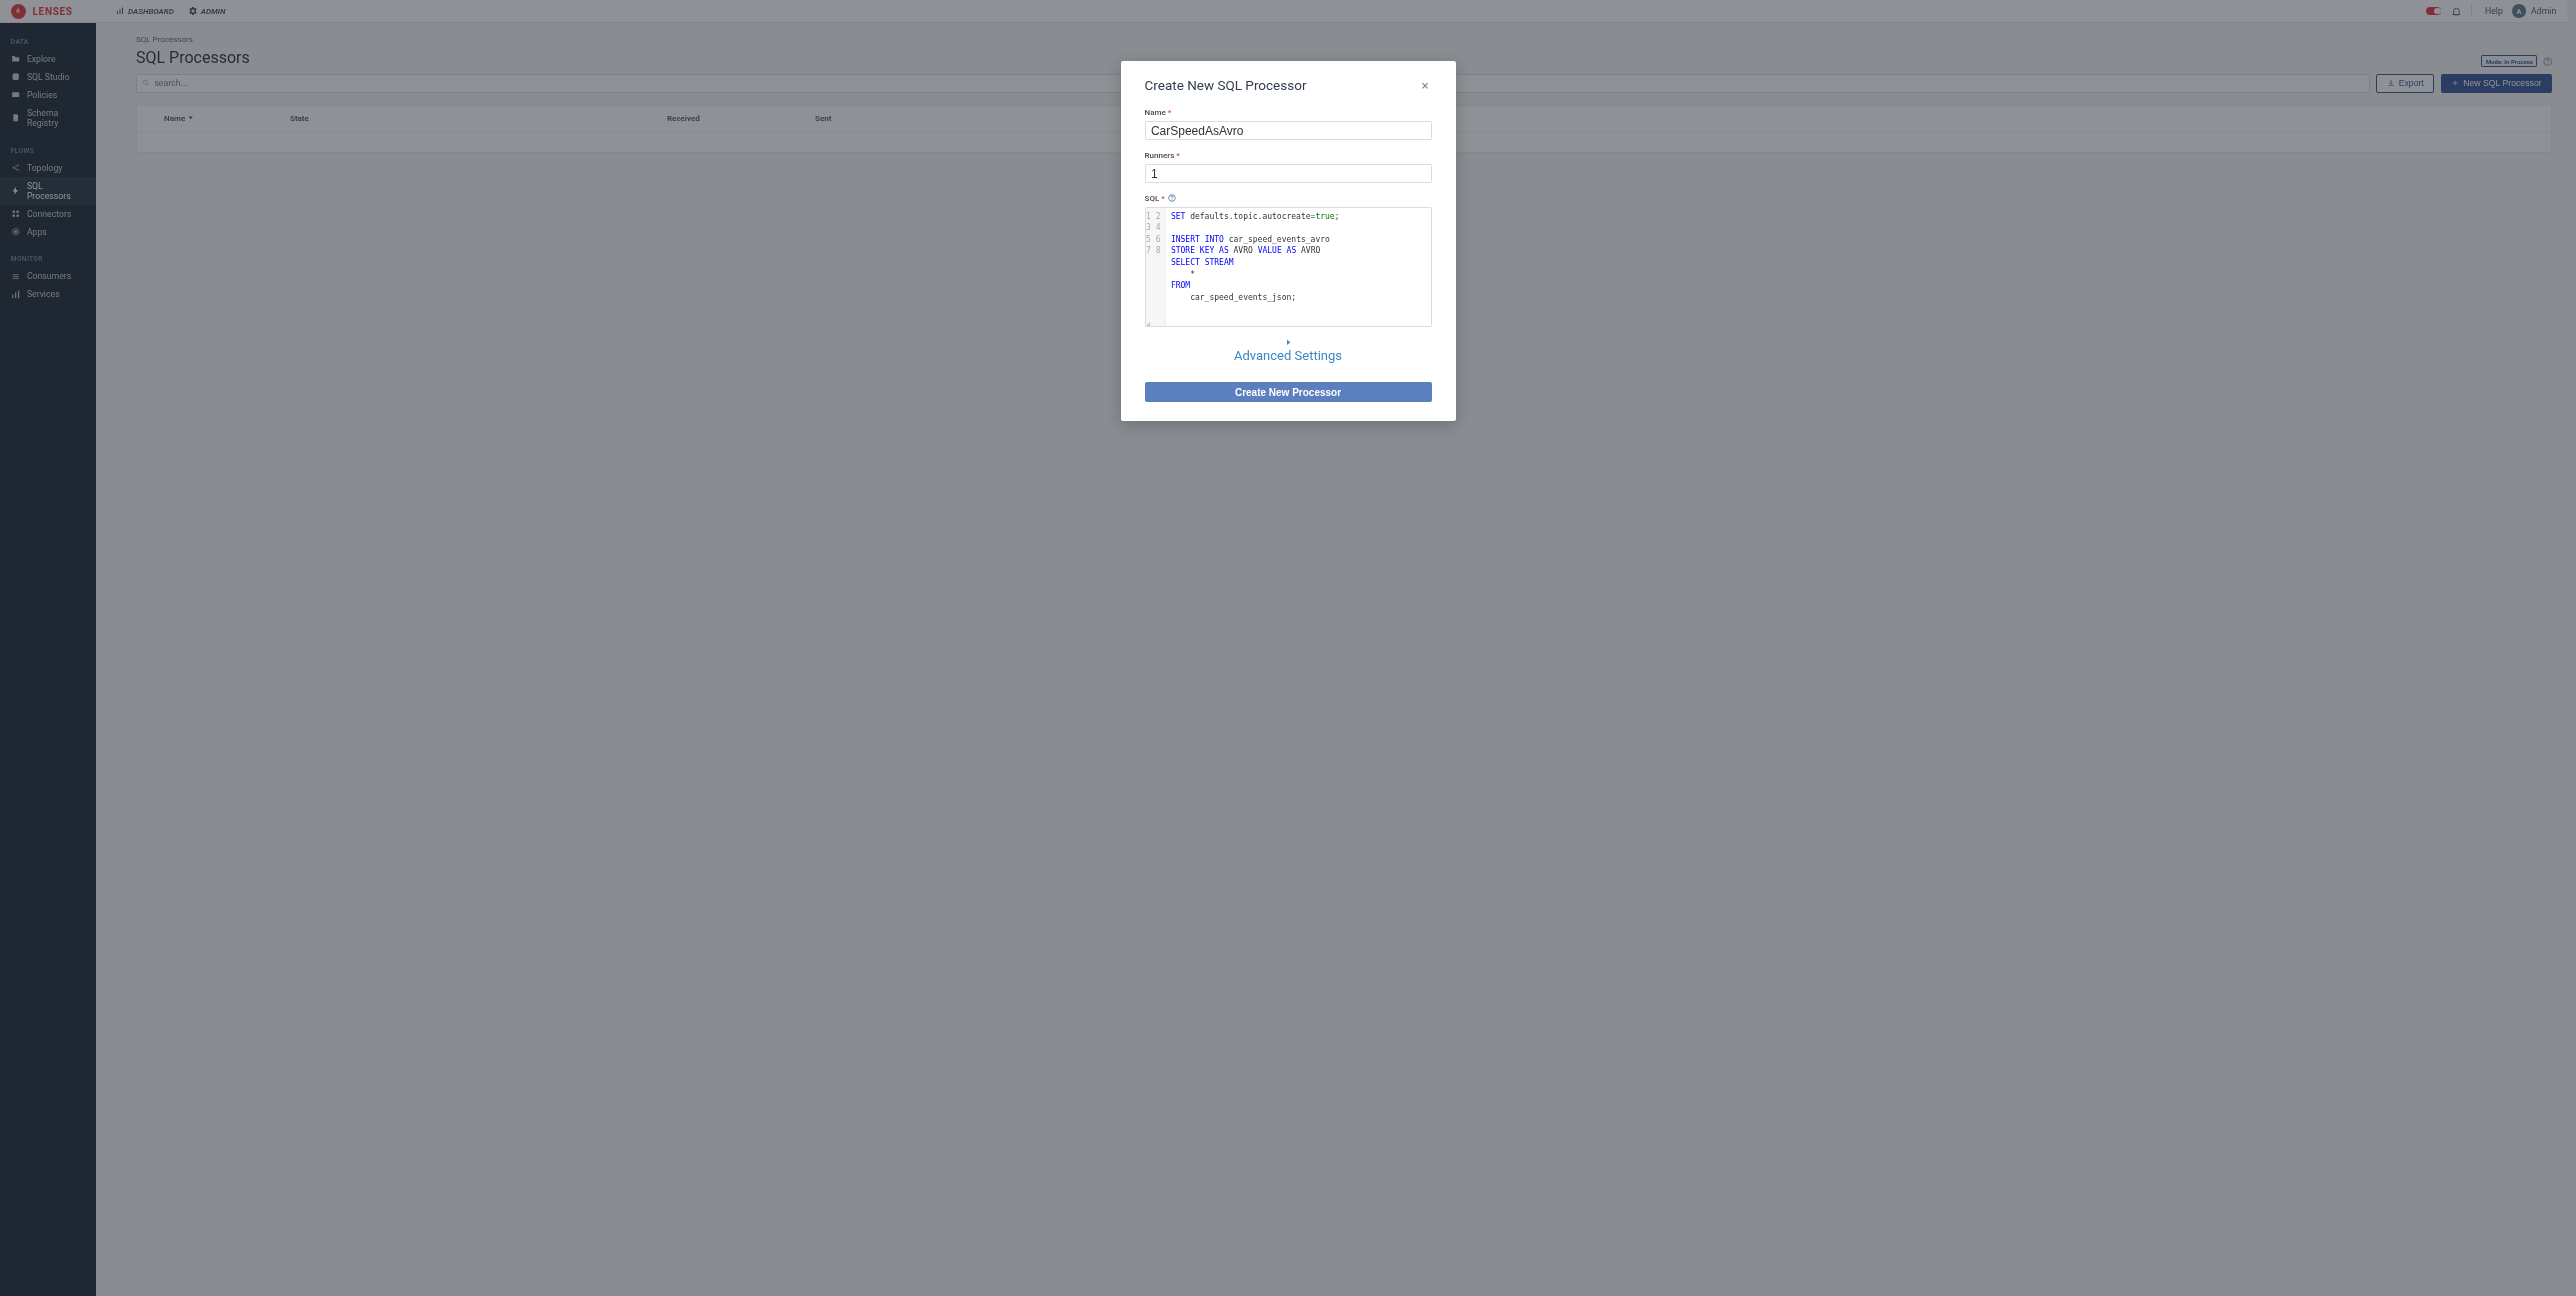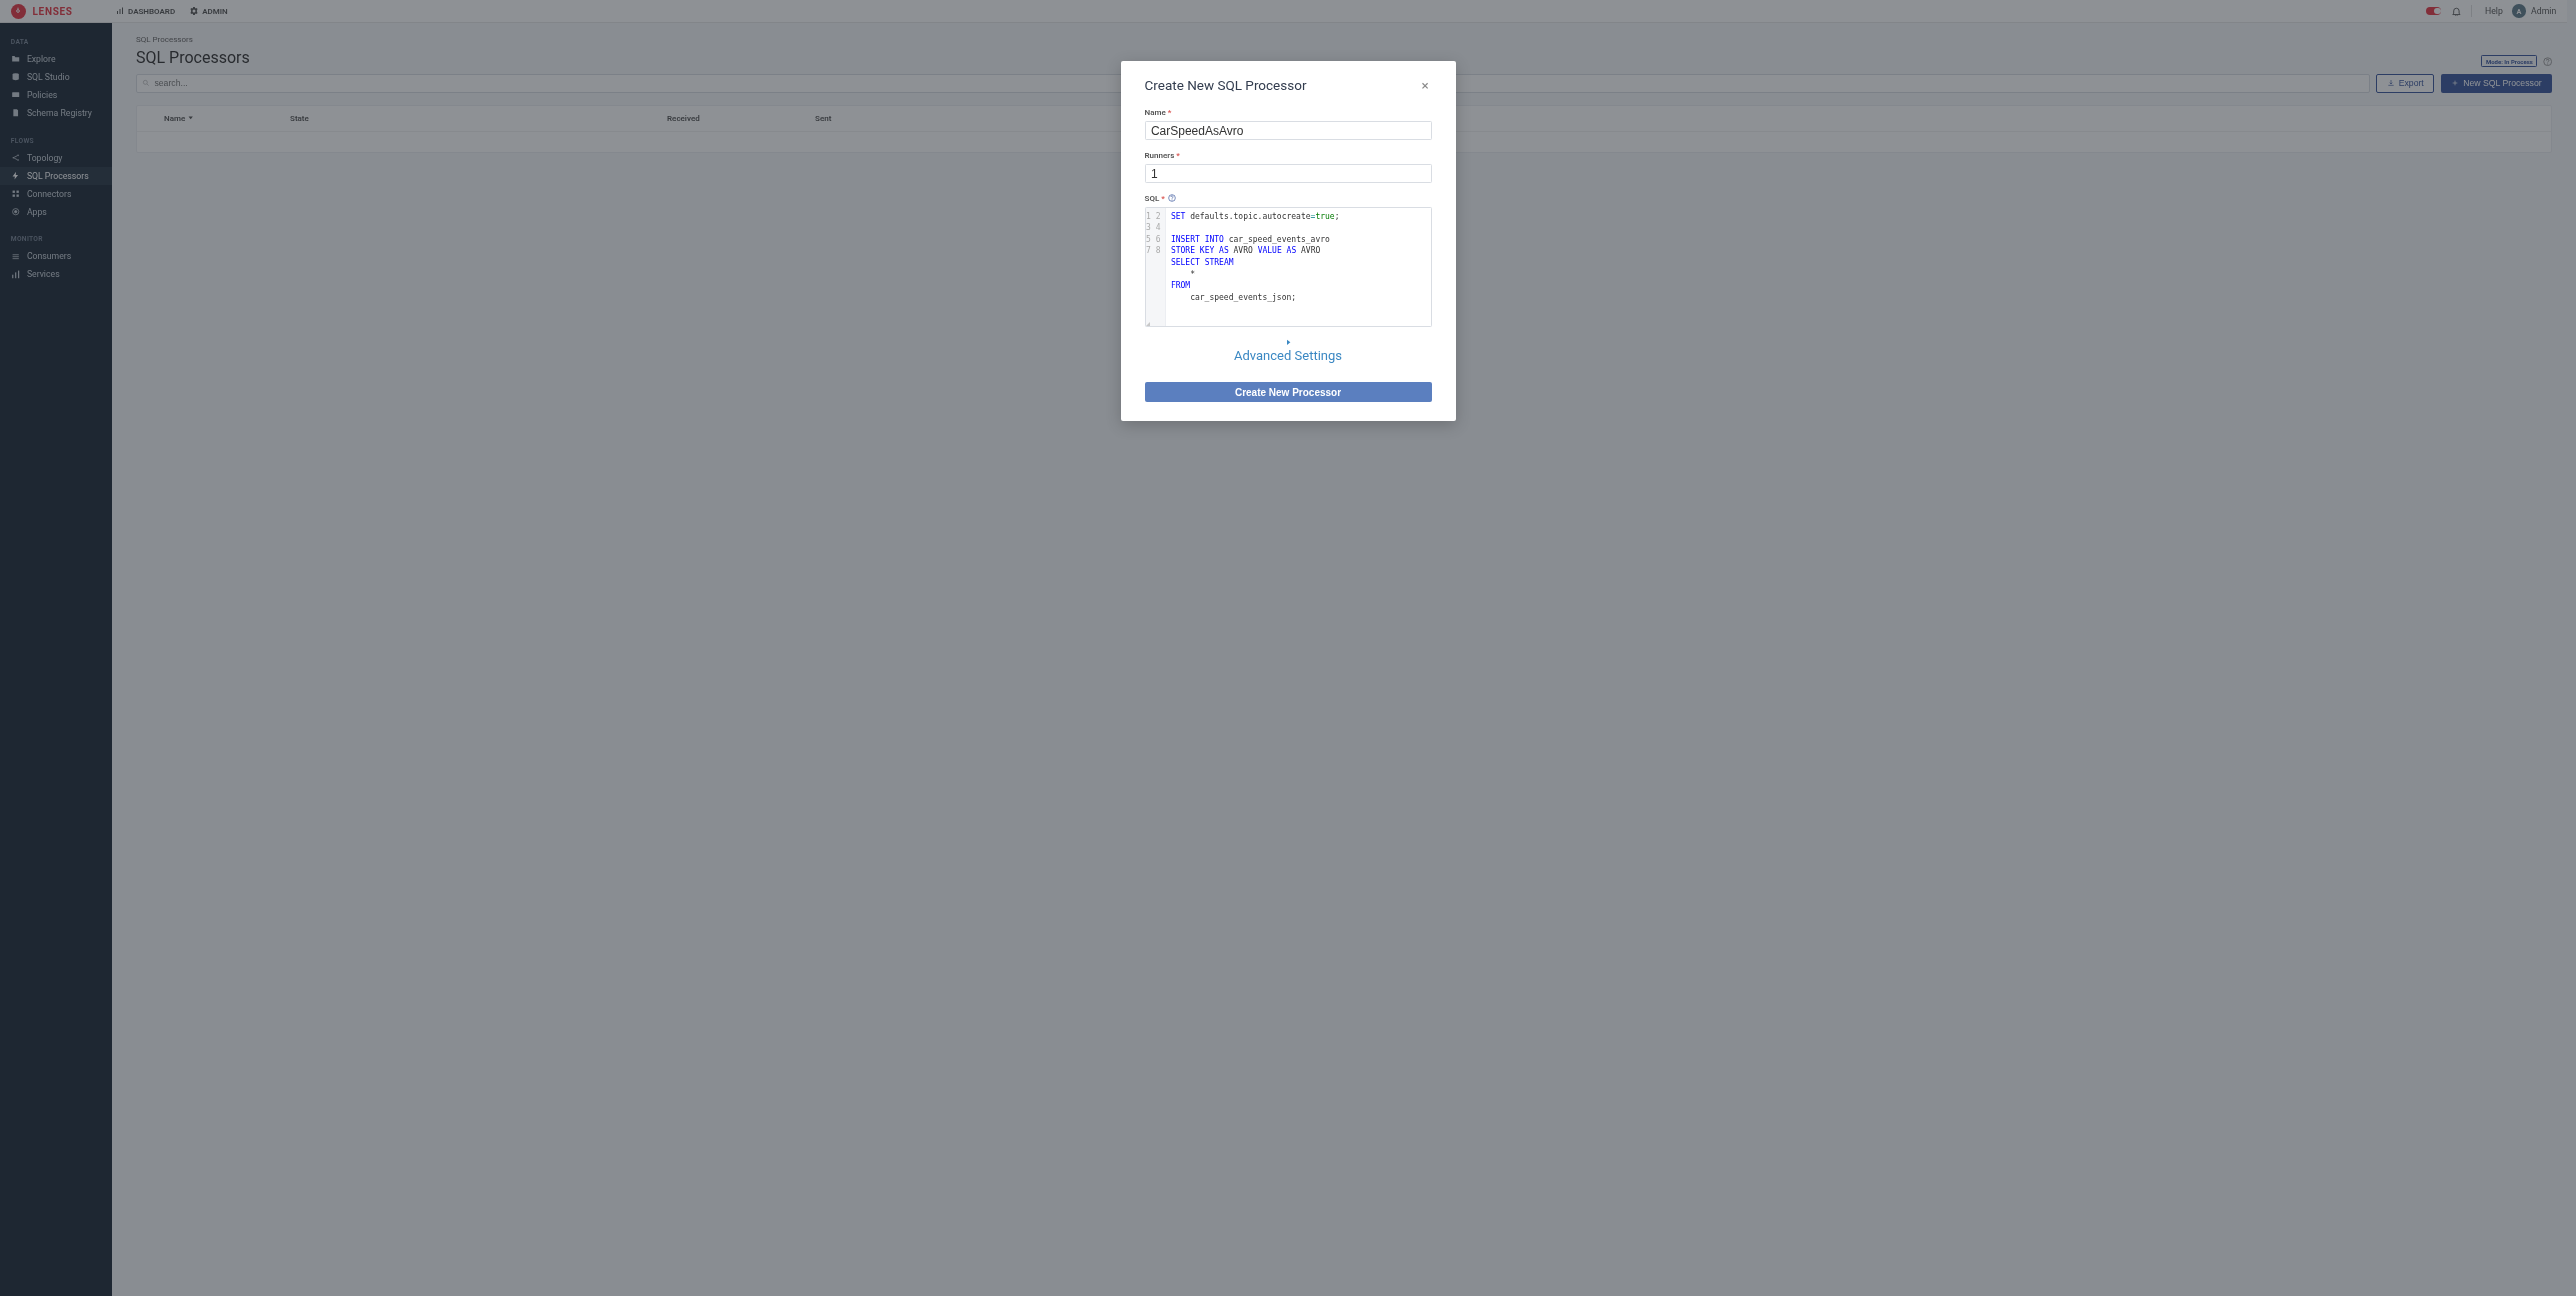--- a/index.html
+++ b/index.html
@@ -26,39 +26,39 @@
   }
   .brand-wrap { display: flex; align-items: center; width: 112px; padding-left: 10.8px; }
   .brand-logo {
     width: 15px; height: 15px; border-radius: 50%;
     background: #e63946; display: inline-flex; align-items: center; justify-content: center;
     margin-right: 6.7px;
   }
   .brand-logo svg { width: 8px; height: 8px; }
   .brand-text { font-weight: 700; font-size: 10px; color: #e63946; letter-spacing: 0.7px; }
 
-  .topnav { display: flex; align-items: center; gap: 15px; margin-left: 4px; }
+  .topnav { display: flex; align-items: center; gap: 15px; margin-left: 4px; font-style: italic; }
   .topnav-item { display: inline-flex; align-items: center; gap: 4px; color: #555; font-size: 8px; font-weight: 600; cursor: pointer; }
   .topnav-item svg { width: 8px; height: 8px; }
 
   .topbar-right { margin-left: auto; display: flex; align-items: center; gap: 9.4px; }
   .toggle { width: 15px; height: 8px; background: #e63946; border-radius: 4px; position: relative; cursor: pointer; }
   .toggle::after { content:''; position:absolute; right:0.7px; top:0.7px; width:6.7px; height:6.7px; background:#fff; border-radius:50%; }
   .icon-btn { color: #555; cursor: pointer; display:inline-flex; align-items:center; }
   .icon-btn svg { width: 10.8px; height: 10.8px; }
   .vr { width:0.7px; height:12px; background:#ddd; }
   .help-link { display:inline-flex; align-items:center; gap:4px; color:#555; font-size:8.7px; cursor:pointer; }
   .user-chip { display:inline-flex; align-items:center; gap:5.4px; color:#555; font-size:8.7px; cursor:pointer; }
   .avatar { width:13.5px; height:13.5px; border-radius:50%; background:#607d8b; color:#fff; display:inline-flex; align-items:center; justify-content:center; font-size:7.4px; font-weight:600; }
 
   
   .sidebar {
     position: fixed;
     top: 23px; bottom:0; left:0;
-    width: 112px;
+    width: 96px;
     background: #1f2b38;
     color: #c8d0d9;
     padding-top: 9.4px;
     overflow-y: auto;
   }
   .side-heading {
     font-size: 6.7px;
     font-weight: 600;
     letter-spacing: 0.3px;
     color: #7a8697;

